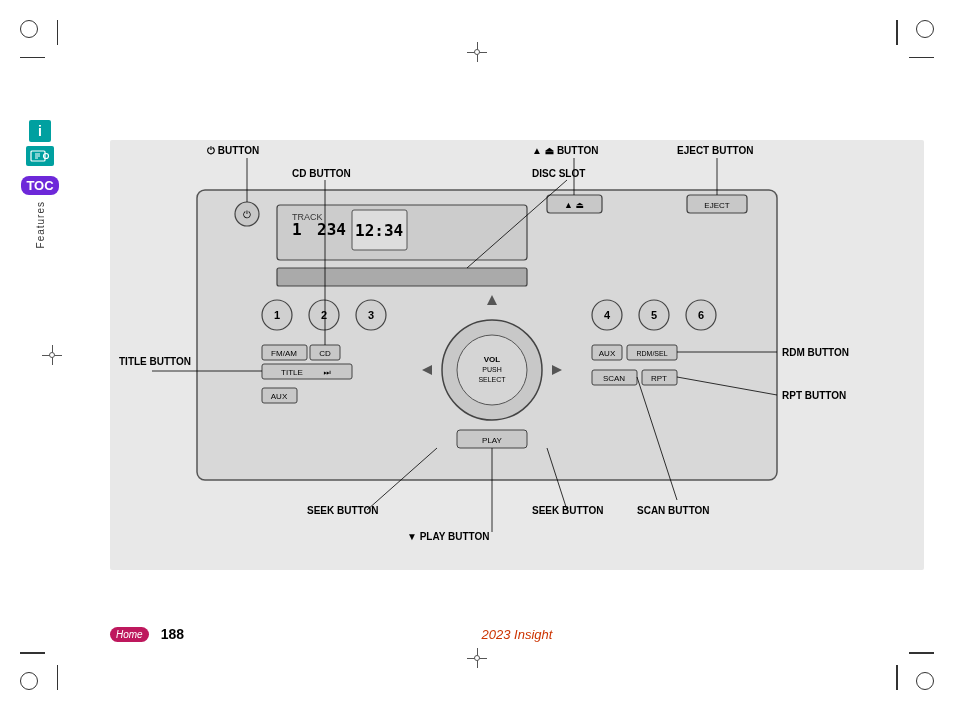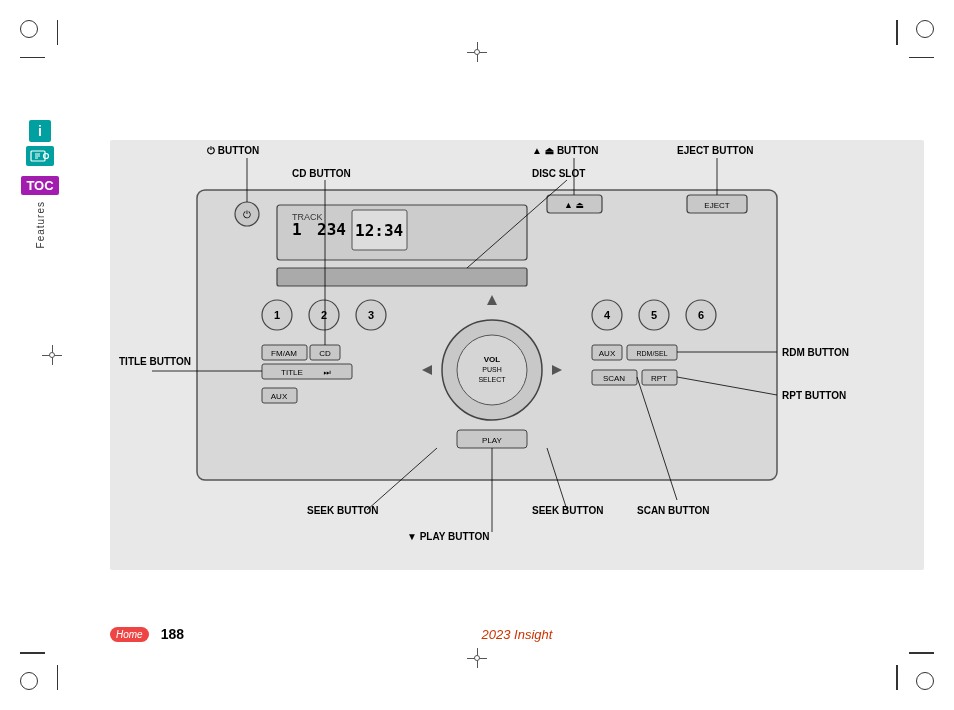--- a/index.html
+++ b/index.html
@@ -126,26 +126,26 @@
       background: #00a0a0;
       display: flex;
       align-items: center;
       justify-content: center;
       border-radius: 2px;
       margin-bottom: 10px;
     }
     .icon-audio svg { width: 20px; height: 14px; }
 
     .toc-badge {
-      background: #a21caf;
+      background: #6d28d9;
       color: #fff;
       font-weight: bold;
       font-size: 13px;
       padding: 2px 5px;
-      border-radius: 2px;
+      border-radius: 8px;
       margin-bottom: 4px;
     }
 
     .sidebar-features {
       writing-mode: vertical-rl;
       transform: rotate(180deg);
       font-size: 10px;
       color: #333;
       letter-spacing: 1px;
       margin-top: 2px;
@@ -187,21 +187,21 @@
     .footer {
       position: absolute;
       bottom: 68px;
       left: 30px;
       right: 30px;
       display: flex;
       align-items: center;
     }
 
     .home-badge {
-      background: #ef4444;
+      background: #be185d;
       color: #fff;
       font-size: 10px;
       padding: 2px 6px;
       border-radius: 10px;
       font-style: italic;
       margin-right: 12px;
     }
 
     .page-number {
       font-size: 14px;

